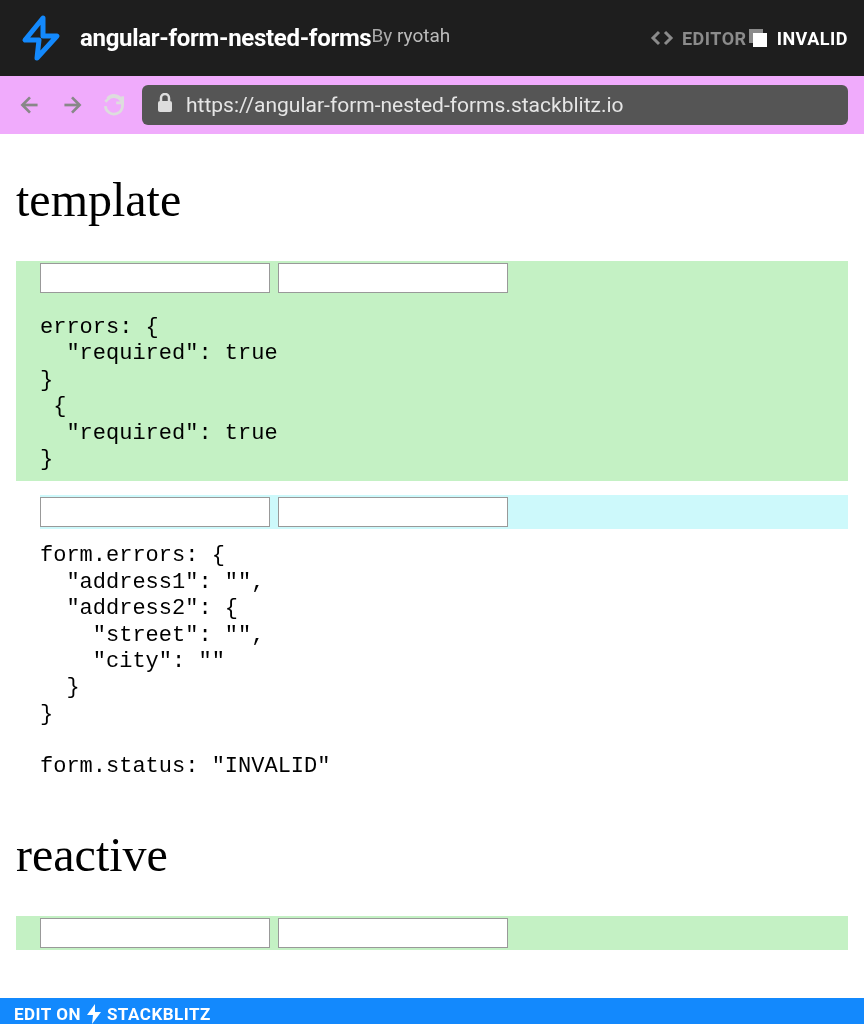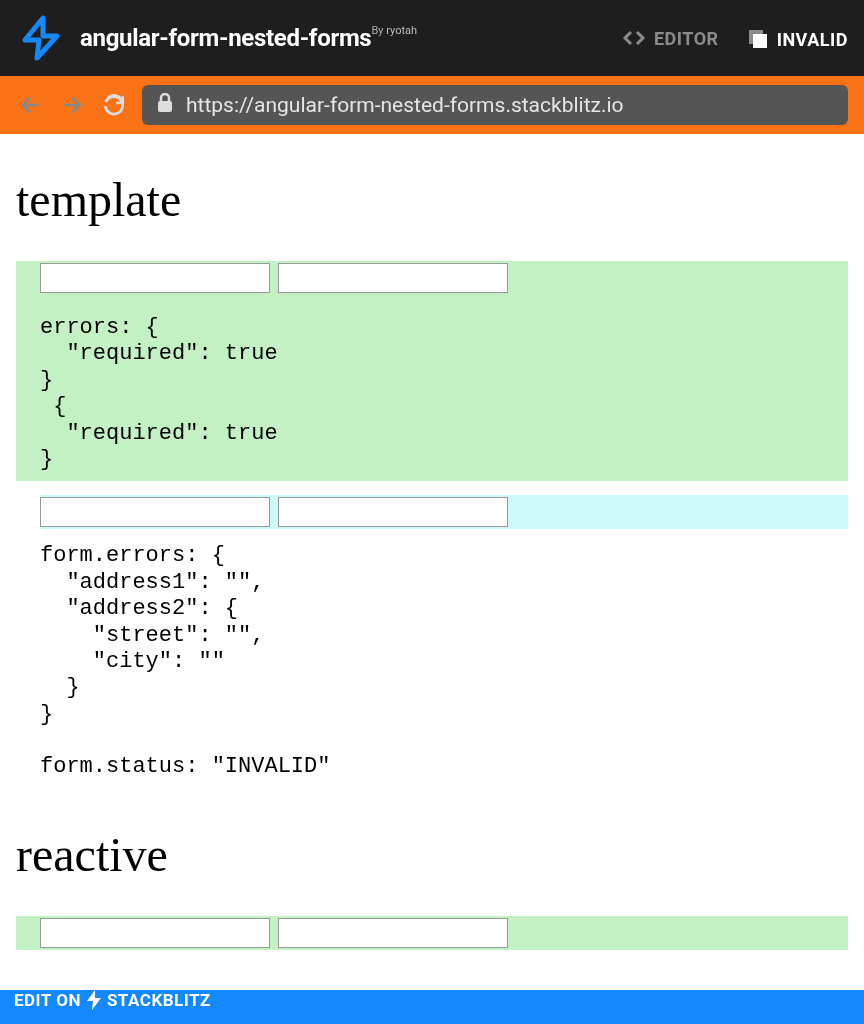--- a/index.html
+++ b/index.html
@@ -40,48 +40,47 @@
       flex-direction: row;
     }
     .project-title {
       color: #fff;
       font-size: 24px;
       font-weight: 700;
       letter-spacing: -0.3px;
     }
     .byline {
       color: #aaa;
-      font-size: 11px;
+      font-size: 19px;
     }
     .byline .author {
       color: #bbb;
     }
     .header-right {
       display: flex;
-      align-items: flex-end;
-      gap: 28px;
+      align-items: center;
     }
     .tab-btn {
       display: flex;
       align-items: center;
       gap: 8px;
       color: #8b8b8b;
       font-weight: 700;
       font-size: 18px;
       letter-spacing: 0.5px;
       cursor: pointer;
     }
     .tab-btn.active {
       color: #fff;
     }
     .tab-icon {
       display: inline-flex;
     }
     .urlbar {
-      background: #f97316;
+      background: #f0abfc;
       height: 58px;
       display: flex;
       align-items: center;
       padding: 0 16px;
       gap: 14px;
     }
     .nav-arrow, .refresh-btn {
       width: 28px;
       height: 28px;
       display: flex;
@@ -161,24 +160,24 @@
       padding: 14px 0 8px 0;
     }
     .pre-block.green-bg {
       padding: 20px 0 8px 0;
     }
     .footer-bar {
       position: absolute;
       bottom: 0;
       left: 0;
       right: 0;
-      height: 34px;
+      height: 26px;
       background: #1389fd;
       display: flex;
-      align-items: flex-start;
+      align-items: flex-end;
       padding: 0 14px;
       gap: 6px;
     }
     .footer-text {
       color: #fff;
       font-weight: 700;
       font-size: 17px;
       letter-spacing: 0.5px;
     }
     .bolt-icon {

